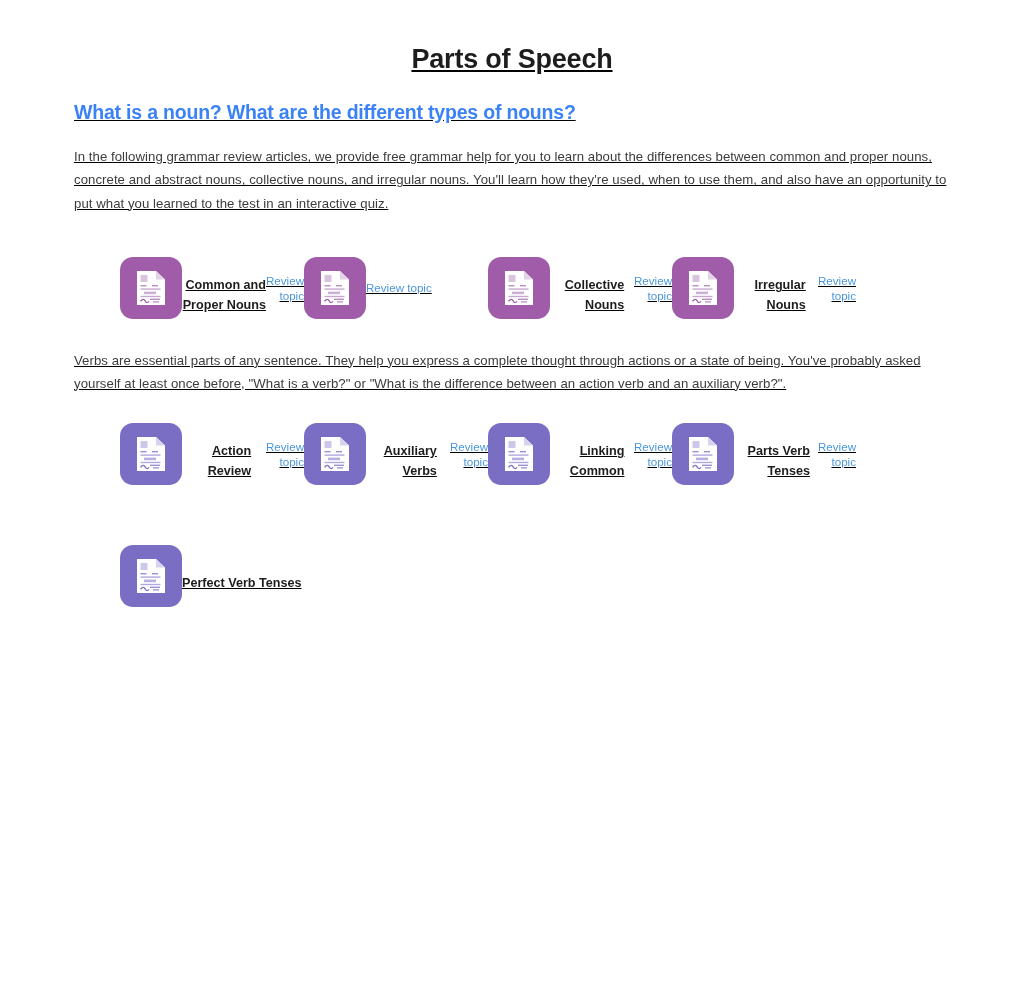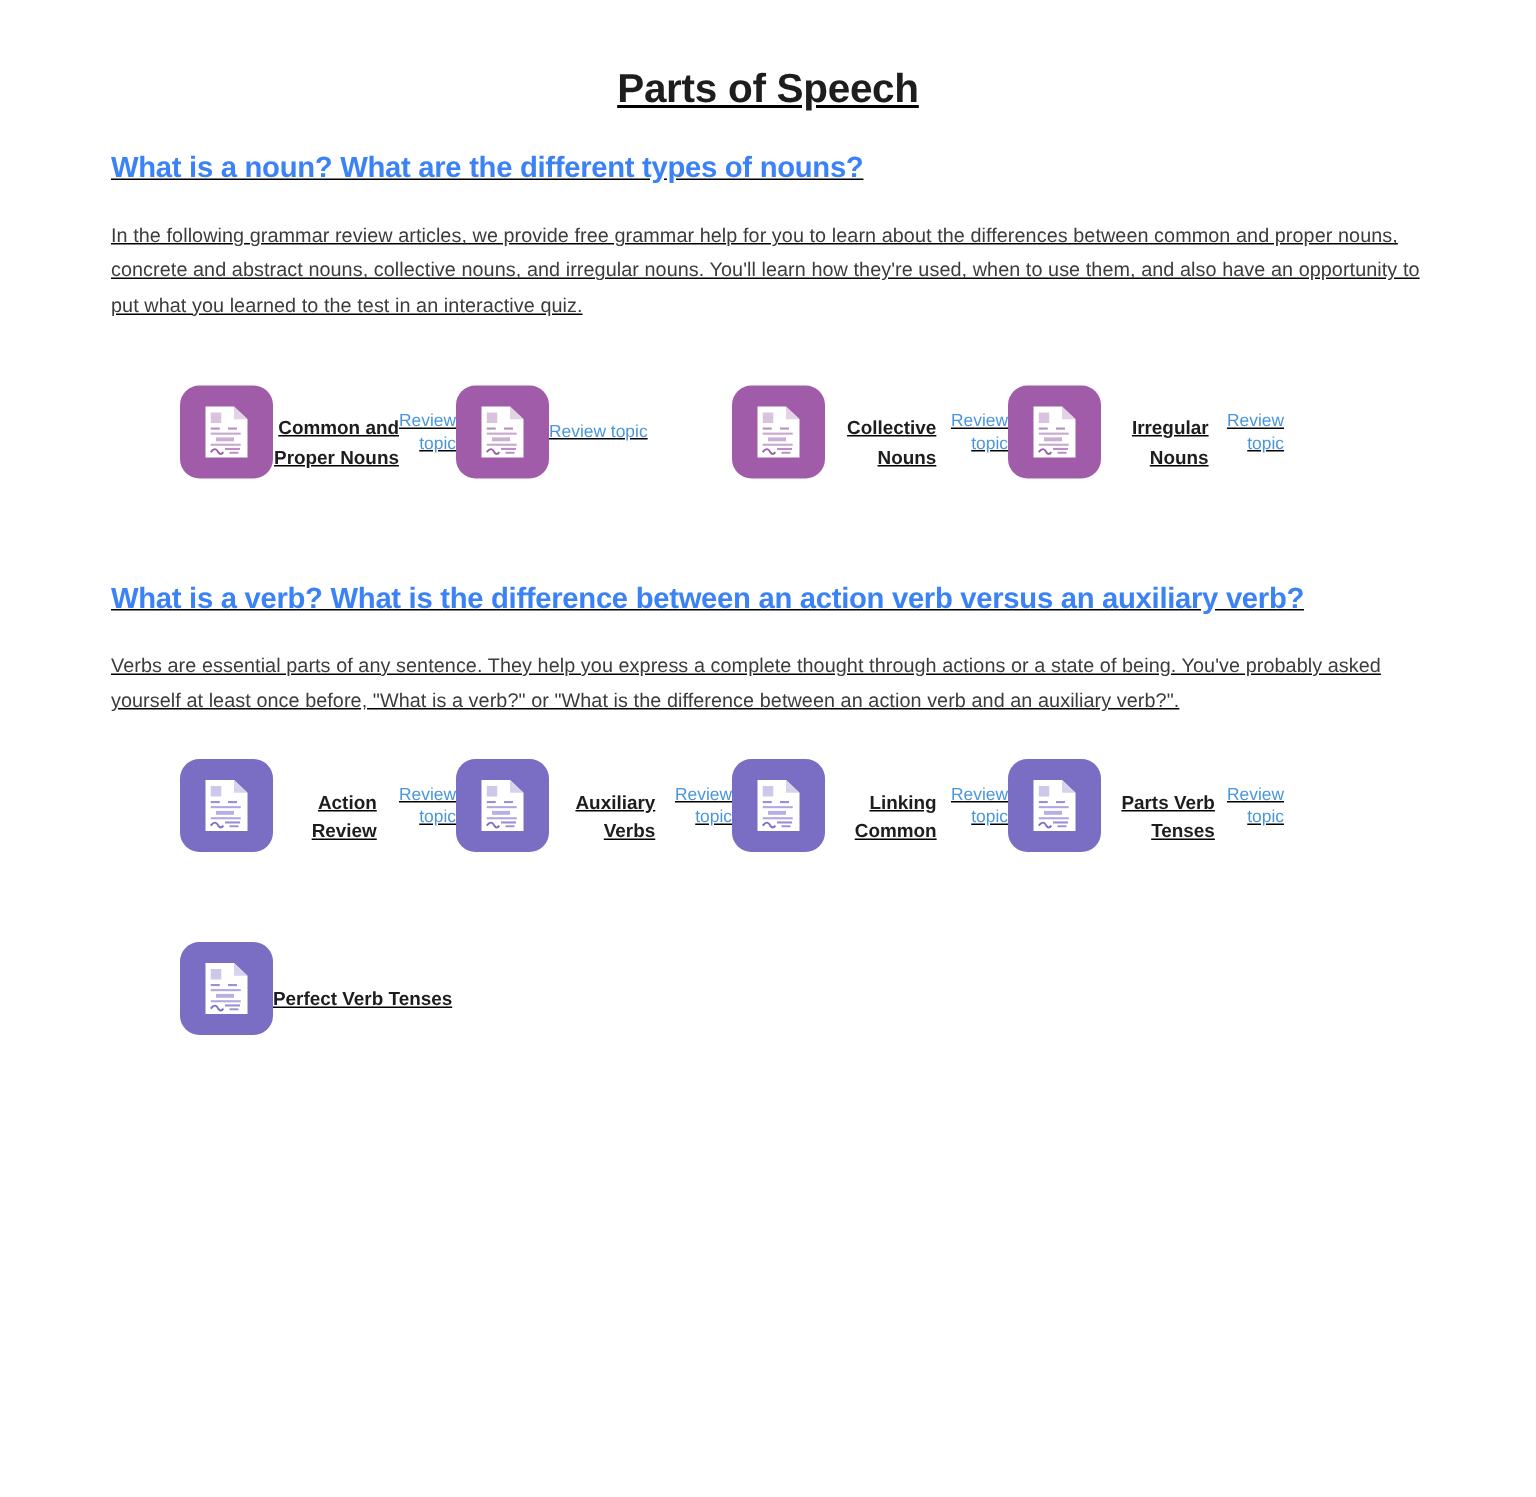--- a/index.html
+++ b/index.html
@@ -203,21 +203,20 @@
             </svg>
           </span>
           <span class="card-title">Irregular Nouns</span>
           <span class="card-link">Review topic</span>
         </a>
 
       </div>
     </section>
 
     <section>
-      <h2 class="section-heading verbs">What is a verb? What is the difference between an action verb versus an auxiliary verb?</h2>
 
       <p class="para">Verbs are essential parts of any sentence. They help you express a complete thought through actions or a state of being. You've probably asked yourself at least once before, "What is a verb?" or "What is the difference between an action verb and an auxiliary verb?".</p>
 
       <div class="card-grid verbs">
 
         <a class="card" href="#">
           <span class="card-icon" style="background:#7a6dc4;">
             <svg width="30" height="36" viewBox="0 0 30 36" aria-hidden="true">
               <path d="M1 1 h19 l9 8.5 V35 H1 Z" fill="#ffffff"></path>
               <path d="M20 1 v8.5 h9 Z" fill="#d7d3ee"></path>

